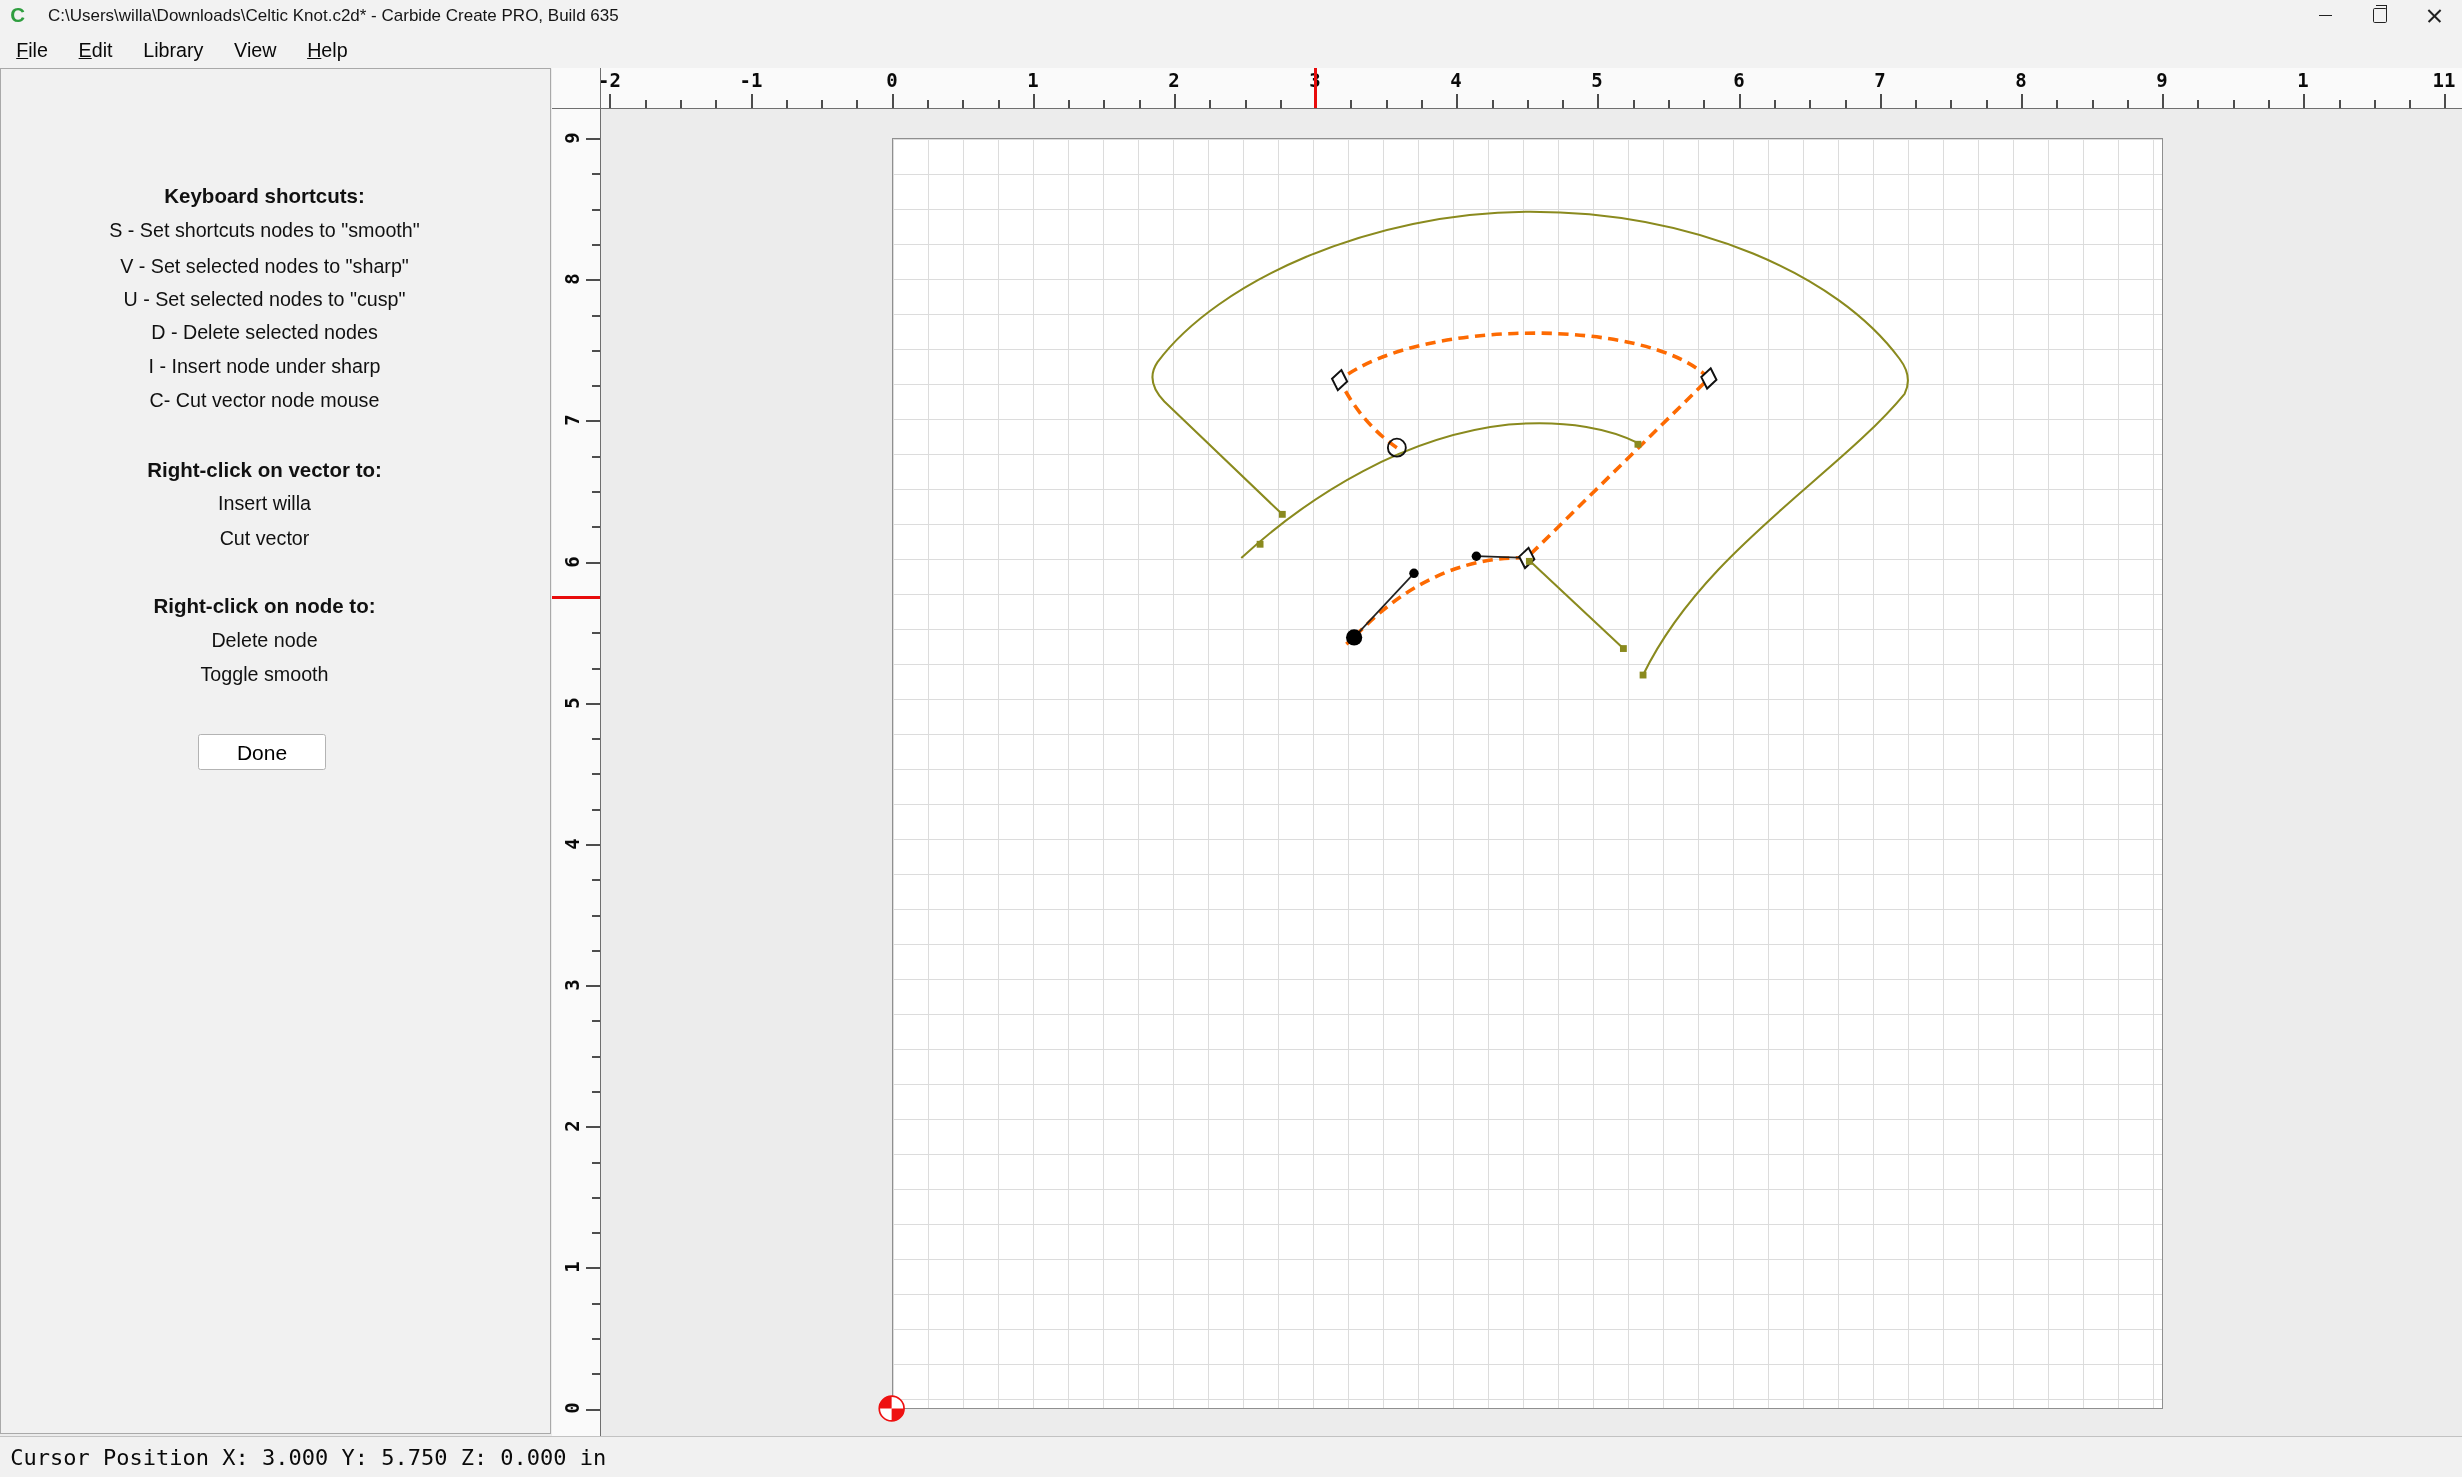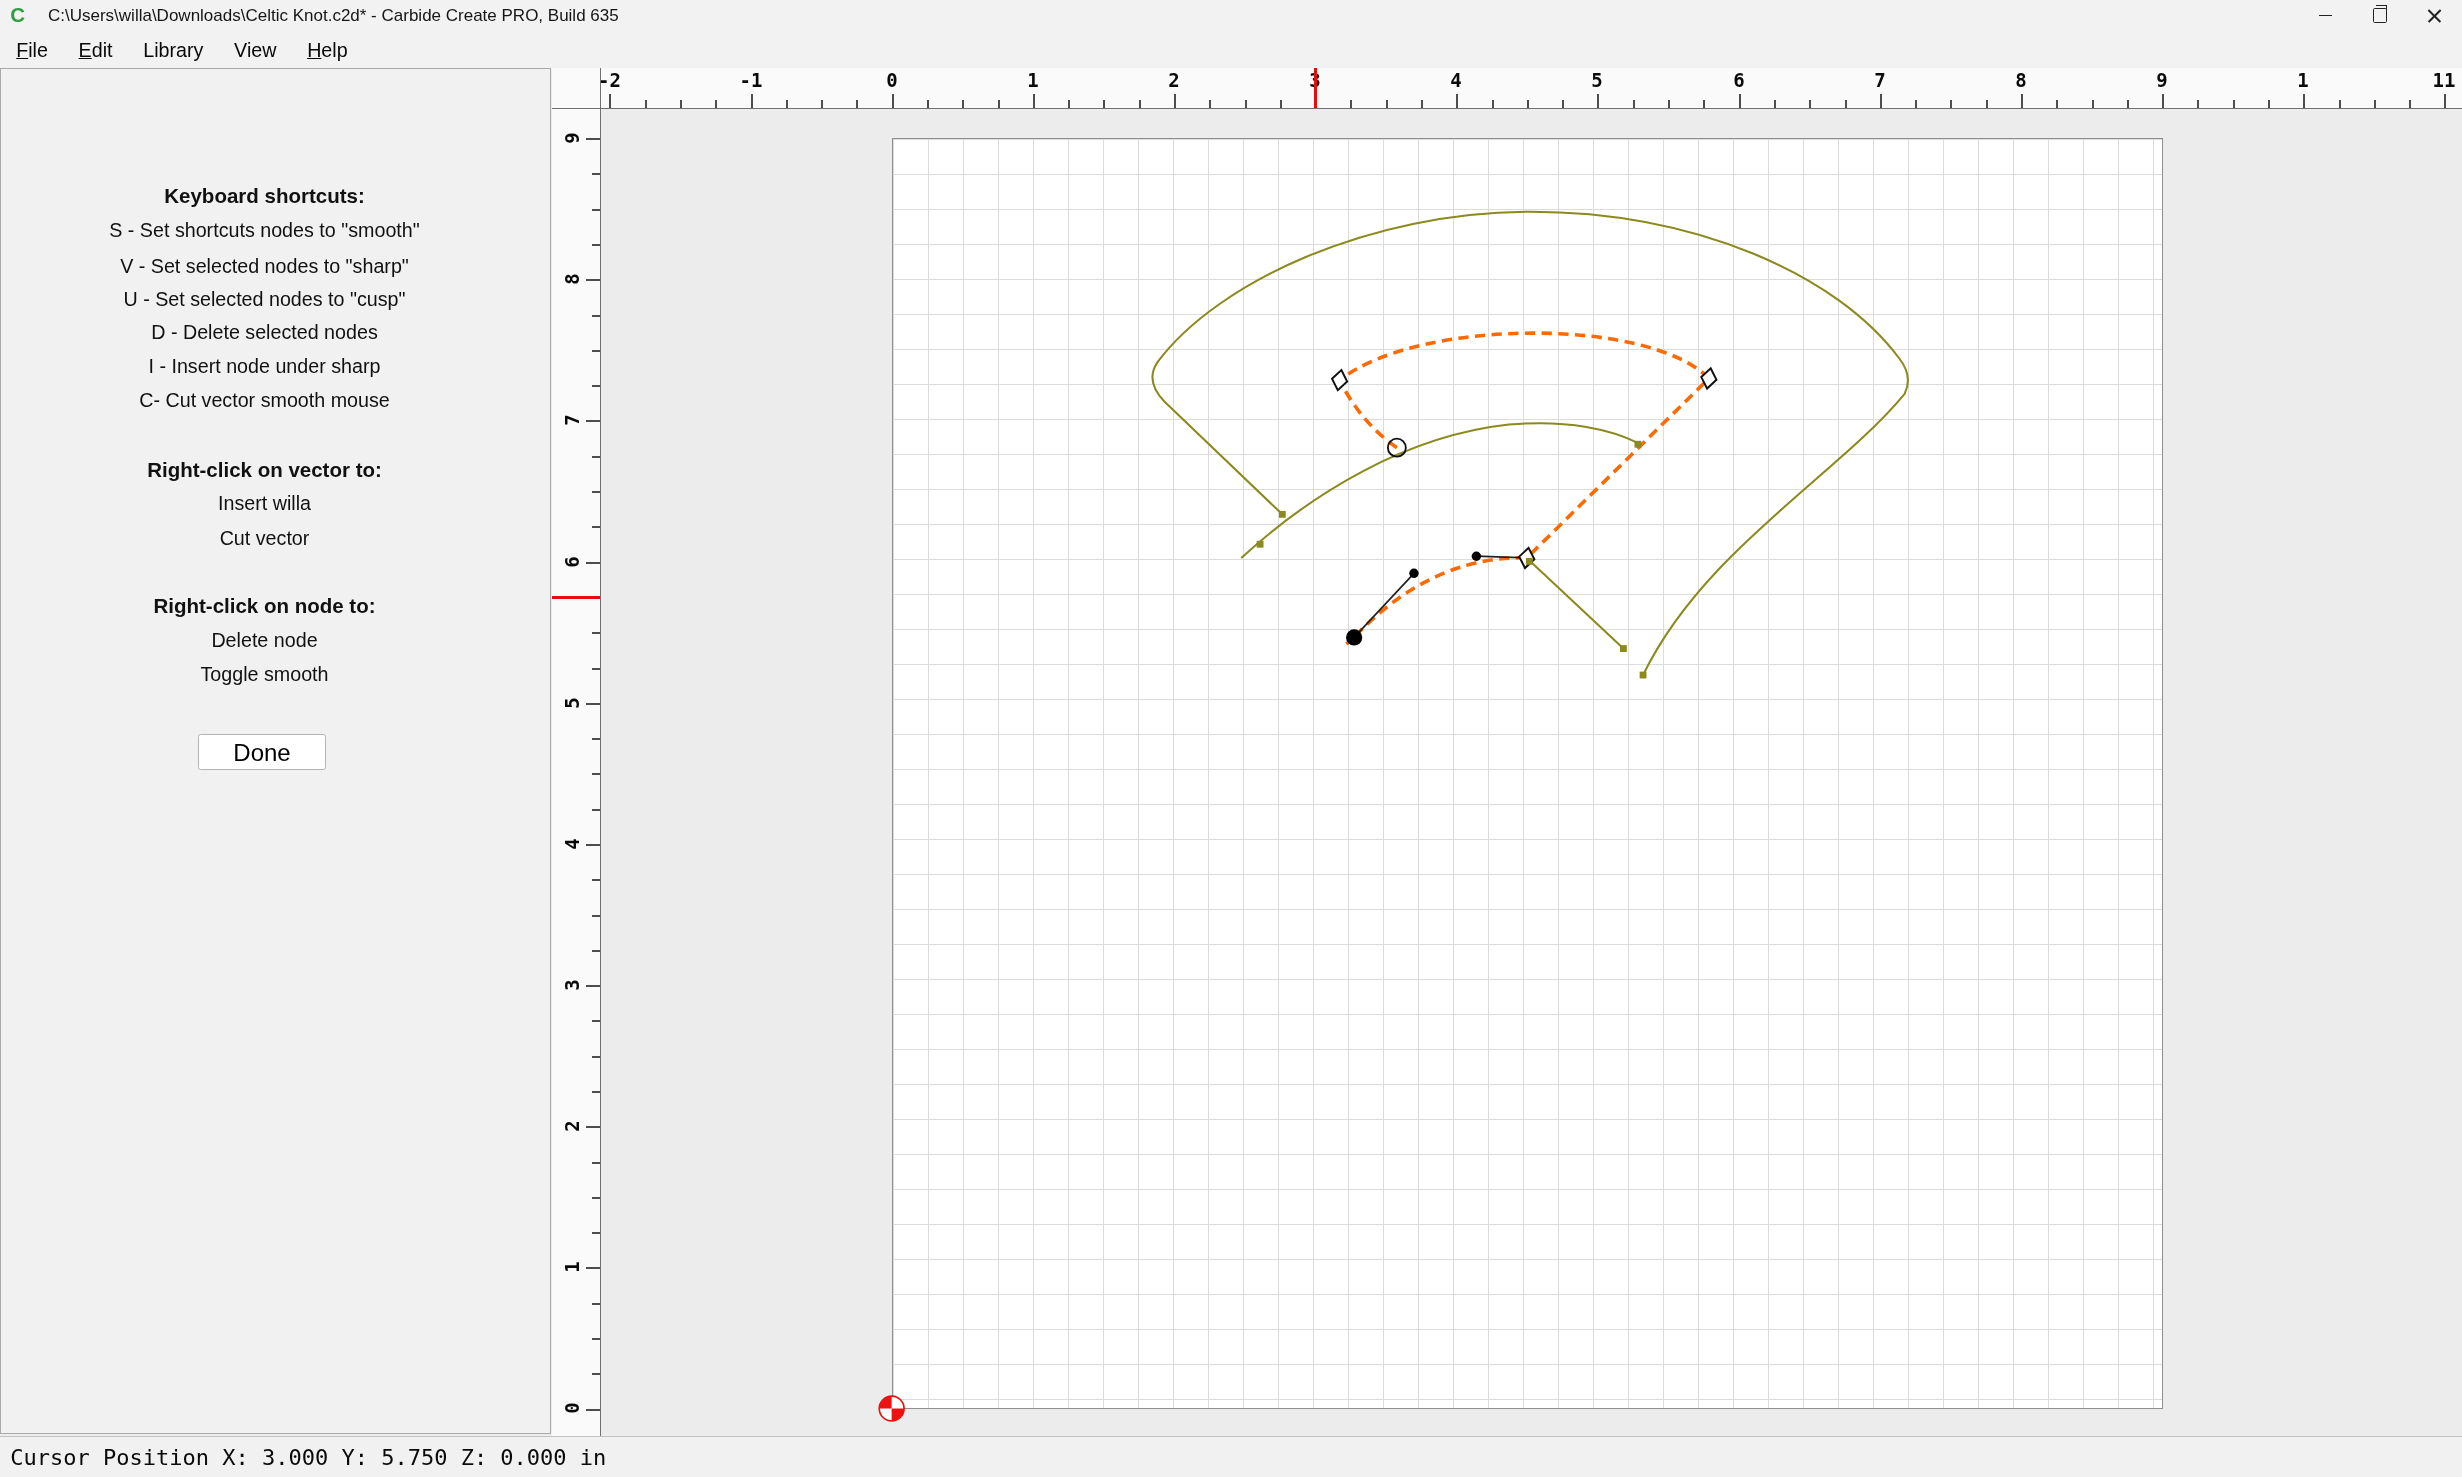--- a/index.html
+++ b/index.html
@@ -24,21 +24,21 @@
   .menubar{position:absolute;left:0;top:31px;width:2462px;height:38px;background:#f2f2f2;display:flex;align-items:center;font-size:19.7px;}
   .menu-item{padding:0 14.5px;margin-left:1.7px;white-space:nowrap;color:#090909;}
   .menu-item u{text-decoration:underline;}
   
   .panel{position:absolute;left:0;top:68px;width:551px;height:1366px;background:#f1f1f1;border:0.9px solid #a9a9a9;box-sizing:border-box;}
   .panel-inner{position:absolute;left:0;top:0;width:527px;height:100%;}
   .panel-title{position:absolute;top:19px;width:100%;text-align:center;font-size:40px;font-weight:bold;}
   .p-head{position:absolute;width:100%;text-align:center;font-size:20.5px;font-weight:bold;}
   .p-line{position:absolute;width:100%;text-align:center;font-size:19.7px;}
   .done-btn{position:absolute;left:197px;top:665px;width:128px;height:36px;background:#ffffff;
-    border:0.9px solid #b3b3b3;border-radius:2.6px;font-size:24px;font-family:"Liberation Sans",sans-serif;
+    border:0.9px solid #b3b3b3;border-radius:2.6px;font-size:21px;font-family:"Liberation Sans",sans-serif;
     text-align:center;line-height:34px;}
   
   .corner{position:absolute;left:552px;top:68px;width:49px;height:41px;background:#fafafa;
     border-right:1.7px solid #6f6f6f;border-bottom:1.7px solid #6f6f6f;box-sizing:border-box;}
   .ruler-h{position:absolute;left:601px;top:68px;width:1861px;height:41px;background:#fafafa;
     border-bottom:1.7px solid #6f6f6f;box-sizing:border-box;overflow:hidden;}
   .ruler-v{position:absolute;left:552px;top:109px;width:49px;height:1327px;background:#fafafa;
     border-right:1.7px solid #6f6f6f;box-sizing:border-box;overflow:hidden;}
   .tick-h{position:absolute;bottom:0;width:1.7px;background:#4d4d4d;}
   .tick-h.major{height:14.5px;} .tick-h.minor{height:7.7px;}
@@ -90,21 +90,21 @@
 
 <div class="panel">
   <div class="panel-inner">
 
     <div class="p-head" style="top:115px">Keyboard shortcuts:</div>
     <div class="p-line" style="top:150px">S - Set shortcuts nodes to "smooth"</div>
     <div class="p-line" style="top:186px">V - Set selected nodes to "sharp"</div>
     <div class="p-line" style="top:219px">U - Set selected nodes to "cusp"</div>
     <div class="p-line" style="top:252px">D - Delete selected nodes</div>
     <div class="p-line" style="top:286px">I - Insert node under sharp</div>
-    <div class="p-line" style="top:320px">C- Cut vector smooth mouse</div>
+    <div class="p-line" style="top:320px">C- Cut vector node mouse</div>
 
     <div class="p-head" style="top:389px">Right-click on vector to:</div>
     <div class="p-line" style="top:423px">Insert willa</div>
     <div class="p-line" style="top:458px">Cut vector</div>
 
     <div class="p-head" style="top:525px">Right-click on node to:</div>
     <div class="p-line" style="top:560px">Delete node</div>
     <div class="p-line" style="top:594px">Toggle smooth</div>
 
     <button class="done-btn">Done</button>

